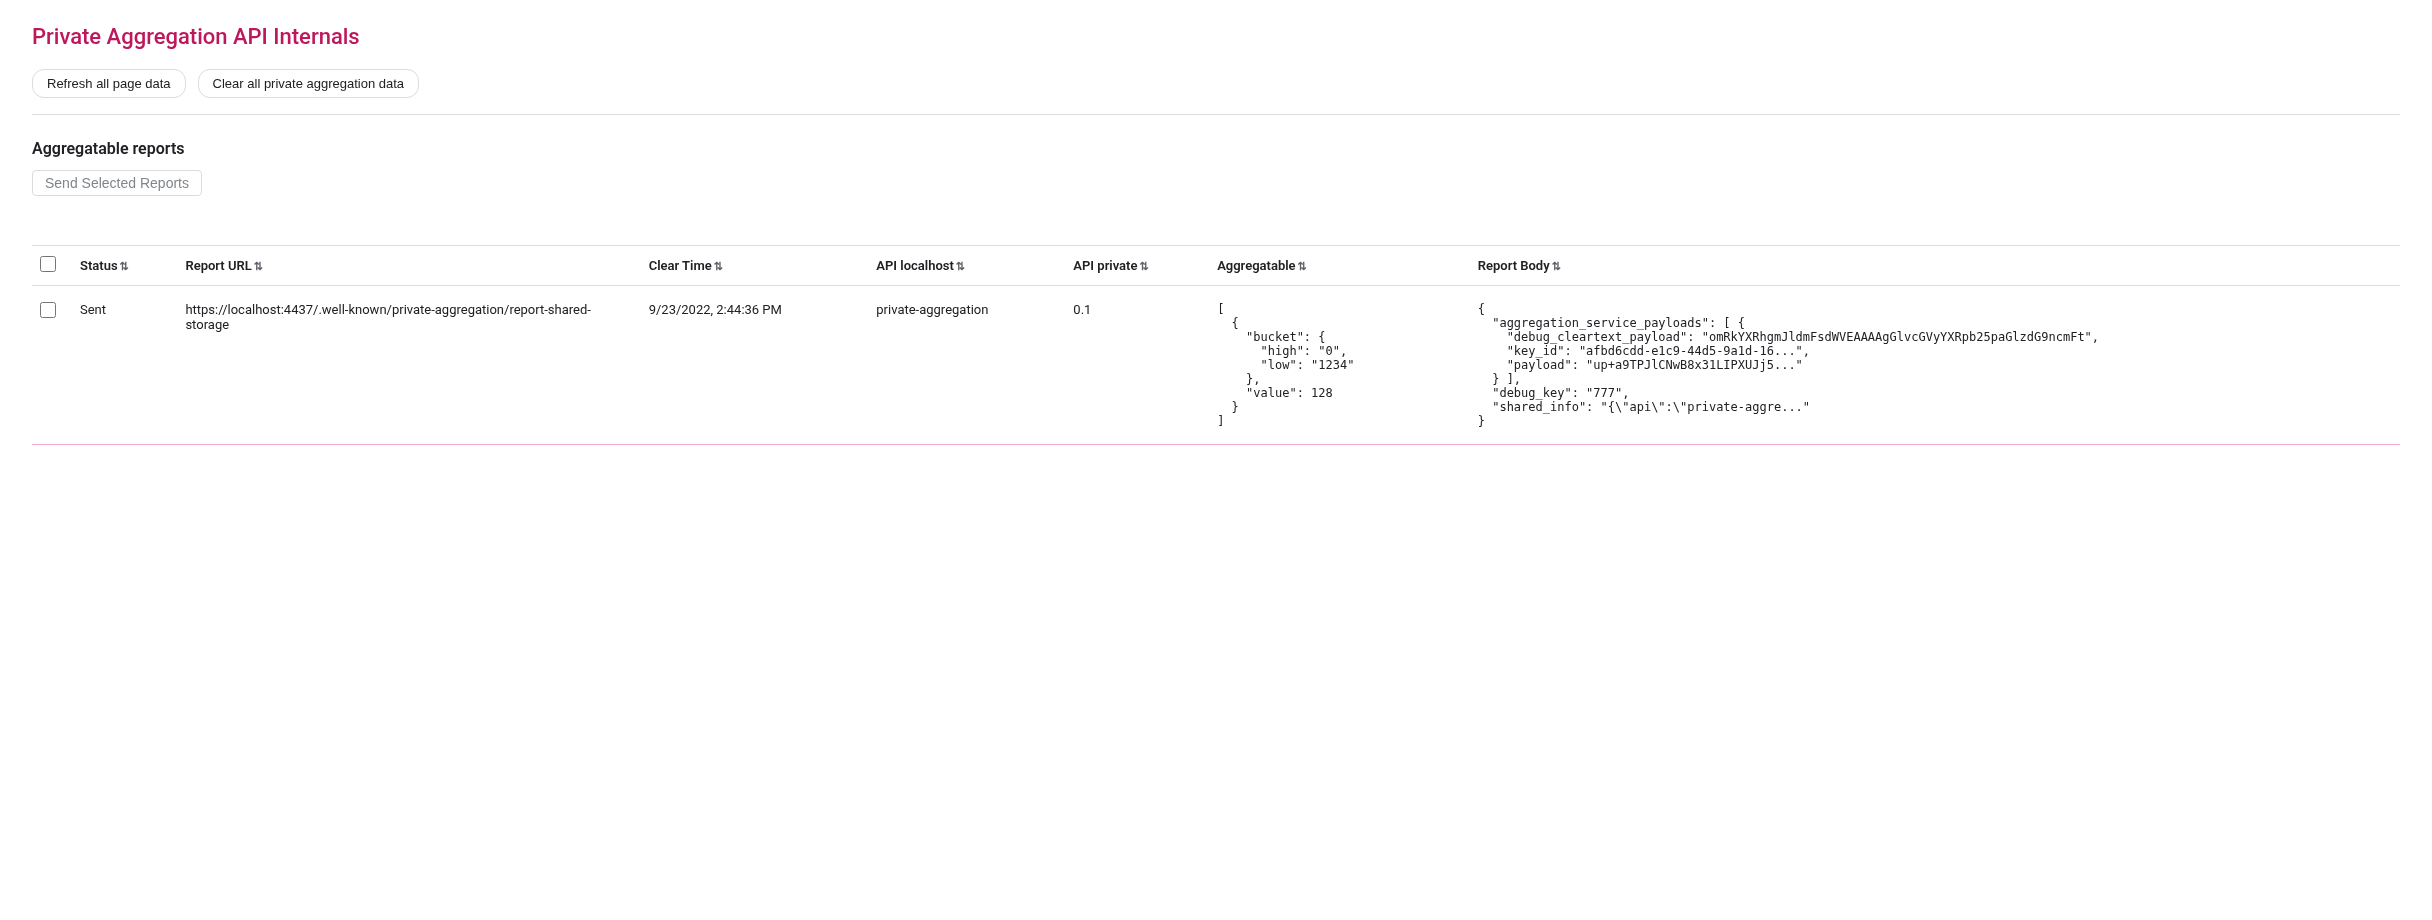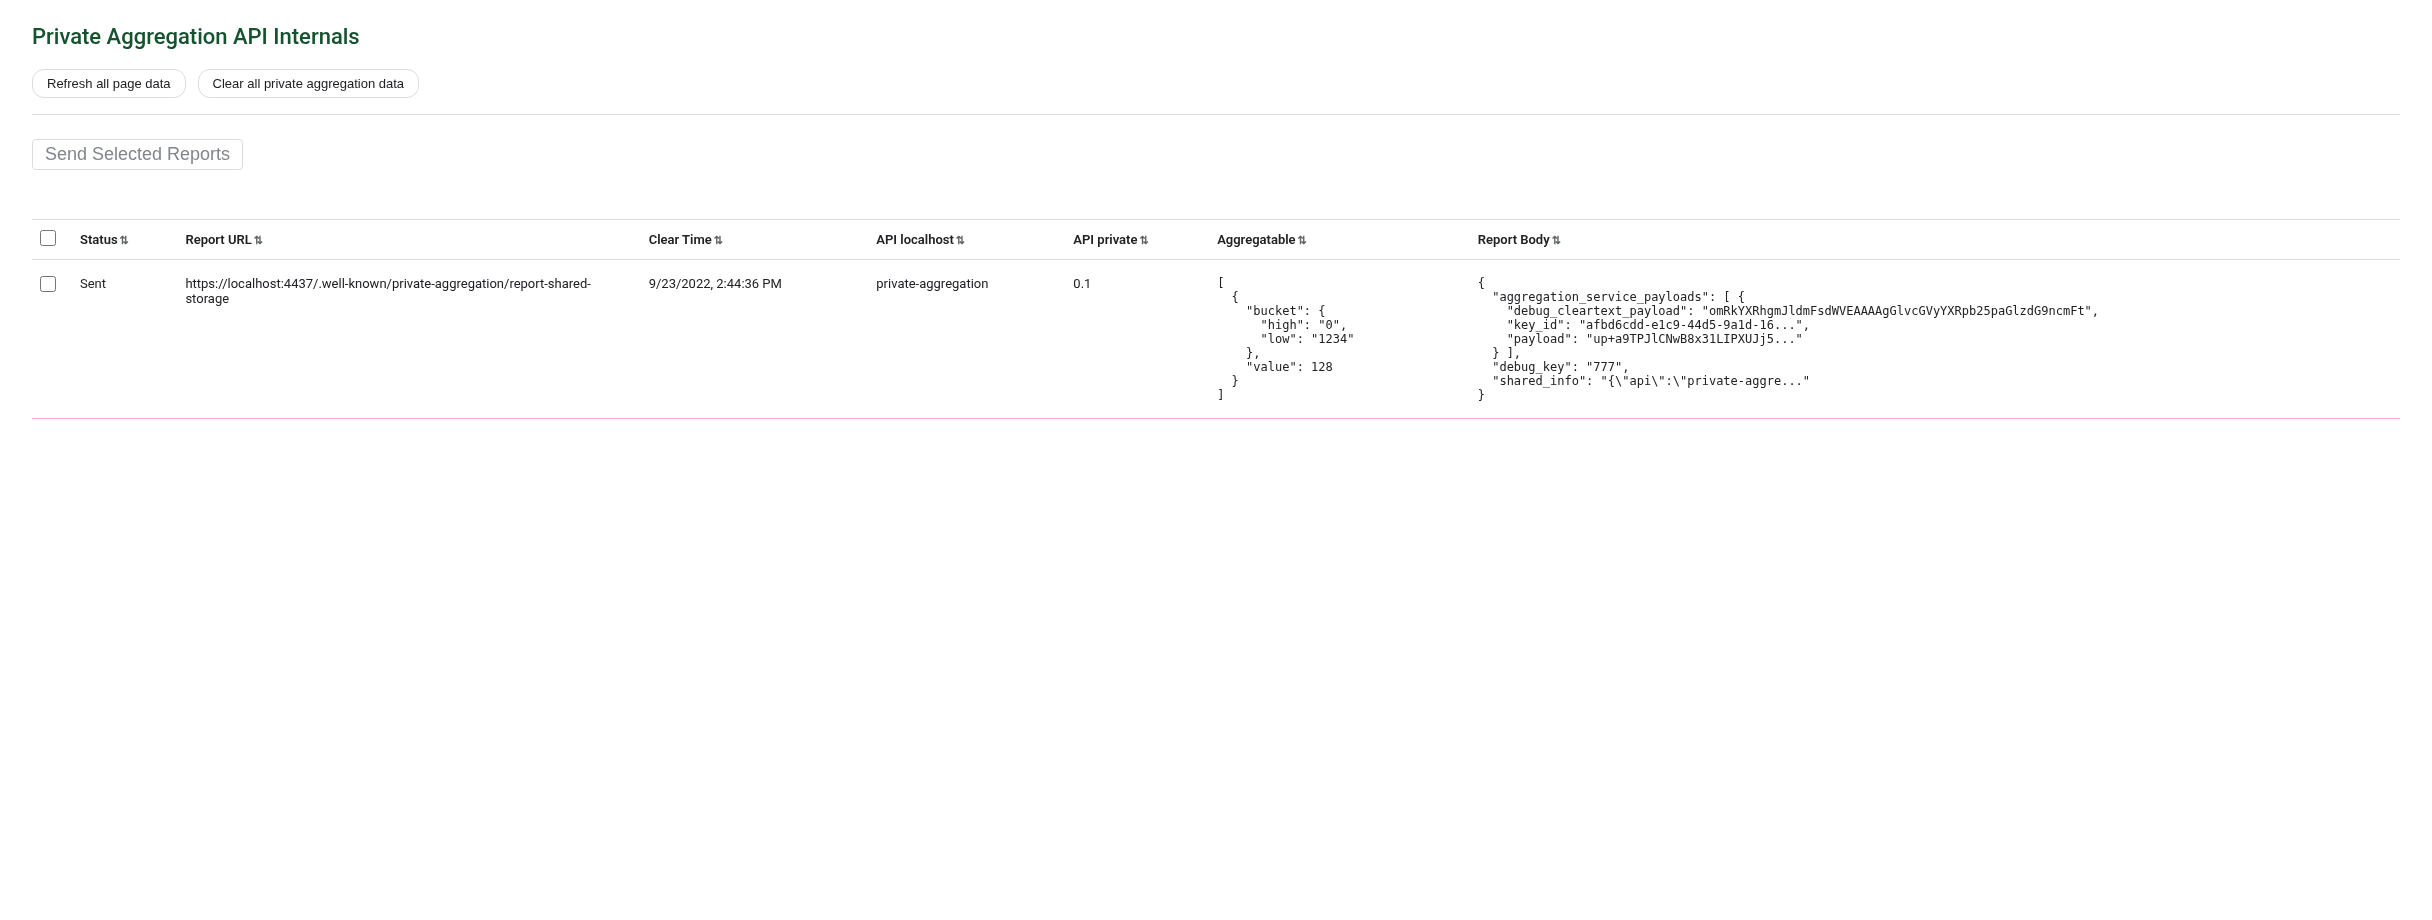--- a/index.html
+++ b/index.html
@@ -13,21 +13,21 @@
       font-size: 14px;
       color: #202124;
       background: #fff;
       padding: 24px 32px;
     }
 
     h1 {
       font-size: 22px;
       font-weight: 500;
       margin-bottom: 20px;
-      color: #14532d;
+      color: #be185d;
     }
 
     h2 {
       font-size: 16px;
       font-weight: 600;
       margin-bottom: 12px;
       color: #202124;
     }
 
     .top-buttons {
@@ -54,21 +54,21 @@
 
     .section {
       margin-bottom: 24px;
     }
 
     .send-btn {
       padding: 4px 12px;
       border: 1px solid #dadce0;
       border-radius: 4px;
       background: #fff;
-      font-size: 18px;
+      font-size: 14px;
       color: #80868b;
       cursor: pointer;
       margin-bottom: 16px;
     }
 
     .table-wrapper {
       width: 100%;
       overflow-x: auto;
       margin-top: 33px;
     }
@@ -167,20 +167,21 @@
 <h1>Private Aggregation API Internals</h1>
 
 <div class="top-buttons">
   <button class="btn">Refresh all page data</button>
   <button class="btn">Clear all private aggregation data</button>
 </div>
 
 <hr class="divider">
 
 <div class="section">
+  <h2>Aggregatable reports</h2>
 
   <button class="send-btn">Send Selected Reports</button>
 
   <div class="table-wrapper">
     <table>
       <thead>
         <tr>
           <th class="checkbox-cell">
             <input type="checkbox" style="">
           </th>

